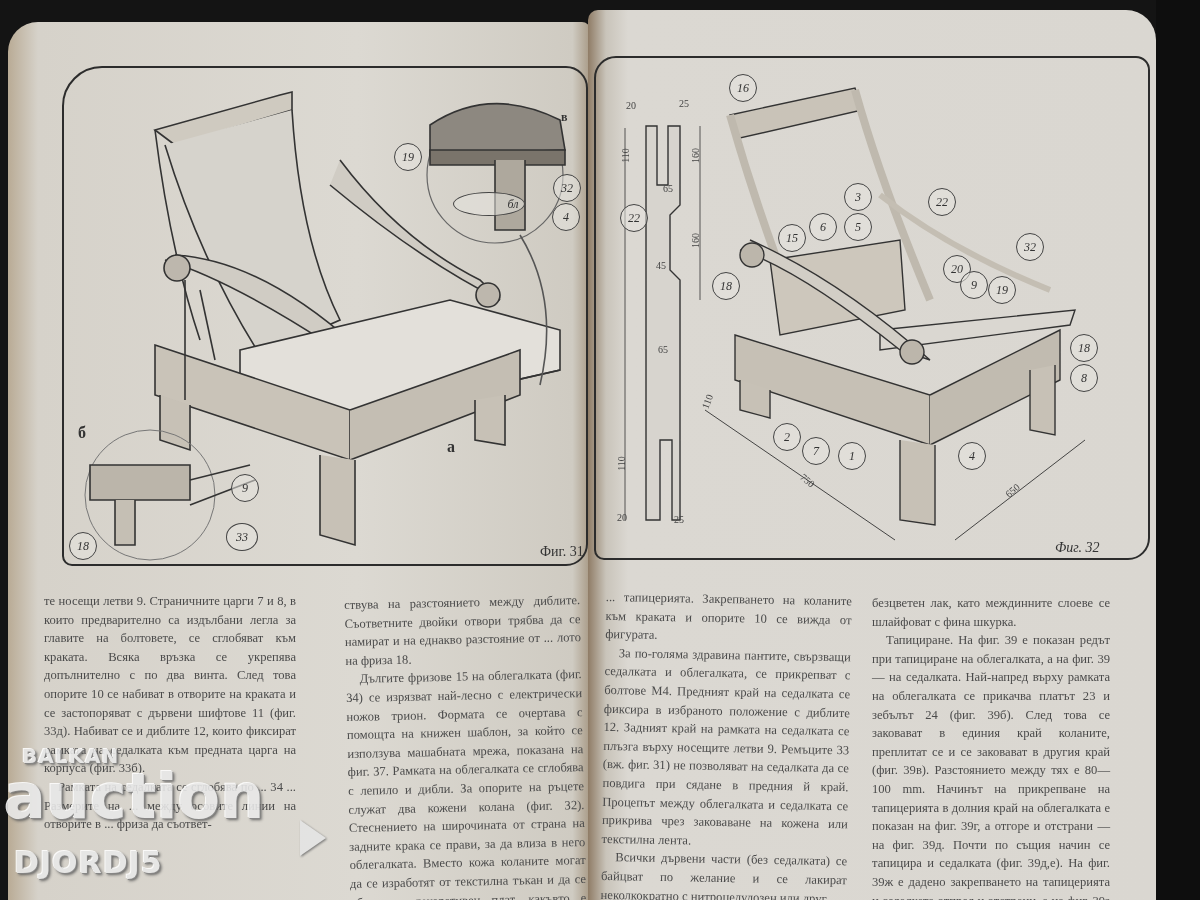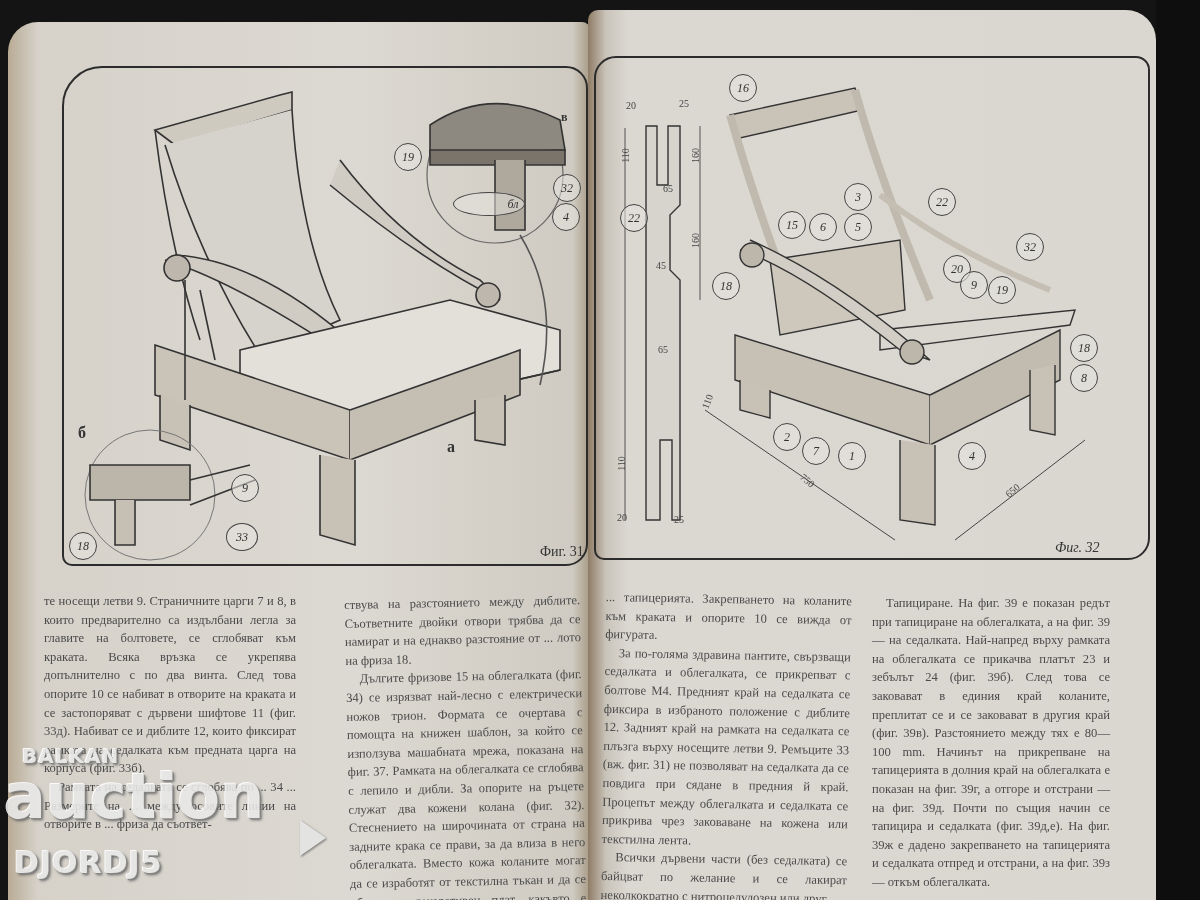--- a/index.html
+++ b/index.html
@@ -139,21 +139,21 @@
 <div class="dim" style="left:658px;top:344px;">65</div>
 <div class="dim" style="left:700px;top:396px;transform:rotate(-70deg);">110</div>
 <div class="dim" style="left:614px;top:458px;transform:rotate(-90deg);">110</div>
 <div class="dim" style="left:617px;top:512px;">20</div>
 <div class="dim" style="left:674px;top:514px;">25</div>
 <div class="dim" style="left:800px;top:475px;transform:rotate(40deg);">750</div>
 <div class="dim" style="left:1005px;top:485px;transform:rotate(-40deg);">650</div>
 
 <div class="callout" style="left:729px;top:74px;">16</div>
 <div class="callout" style="left:620px;top:204px;">22</div>
-<div class="callout" style="left:778px;top:211px;">15</div>
+<div class="callout" style="left:778px;top:224px;">15</div>
 <div class="callout" style="left:809px;top:213px;">6</div>
 <div class="callout" style="left:844px;top:183px;">3</div>
 <div class="callout" style="left:844px;top:213px;">5</div>
 <div class="callout" style="left:928px;top:188px;">22</div>
 <div class="callout" style="left:1016px;top:233px;">32</div>
 <div class="callout" style="left:712px;top:272px;">18</div>
 <div class="callout" style="left:943px;top:255px;">20</div>
 <div class="callout" style="left:960px;top:271px;">9</div>
 <div class="callout" style="left:988px;top:276px;">19</div>
 <div class="callout" style="left:1070px;top:334px;">18</div>
@@ -163,20 +163,21 @@
 <div class="callout" style="left:838px;top:442px;">1</div>
 <div class="callout" style="left:958px;top:442px;">4</div>
 <div class="figlabel" style="left:1055px;top:540px;font-style:italic;">Фиг. 32</div>
 
 <div class="col" style="left:606px;top:588px;width:246px;transform:rotate(1deg);transform-origin:left top;">
   <p class="nop">... тапицерията. Закрепването на коланите към краката и опорите 10 се вижда от фигурата.</p>
   <p>За по-голяма здравина пантите, свързващи седалката и облегалката, се прикрепват с болтове М4. Предният край на седалката се фиксира в избраното положение с диблите 12. Задният край на рамката на седалката се плъзга върху носещите летви 9. Ремъците 33 (вж. фиг. 31) не позволяват на седалката да се повдига при сядане в предния й край. Процепът между облегалката и седалката се прикрива чрез заковаване на кожена или текстилна лента.</p>
   <p>Всички дървени части (без седалката) се байцват по желание и се лакират неколкократно с нитроцелулозен или друг</p>
 </div>
 <div class="col" style="left:872px;top:594px;width:238px;">
+  <p class="nop">безцветен лак, като междинните слоеве се шлайфоват с фина шкурка.</p>
   <p>Тапициране. На фиг. 39 е показан редът при тапициране на облегалката, а на фиг. 39 — на седалката. Най-напред върху рамката на облегалката се прикачва платът 23 и зебълът 24 (фиг. 39б). След това се заковават в единия край коланите, преплитат се и се заковават в другия край (фиг. 39в). Разстоянието между тях е 80—100 mm. Начинът на прикрепване на тапицерията в долния край на облегалката е показан на фиг. 39г, а отгоре и отстрани — на фиг. 39д. Почти по същия начин се тапицира и седалката (фиг. 39д,е). На фиг. 39ж е дадено закрепването на тапицерията и седалката отпред и отстрани, а на фиг. 39з — откъм облегалката.</p>
 </div>
 <div class="pagenum" style="left:1106px;top:915px;">27</div>
 
 <div class="wm balkan">BALKAN</div>
 <div class="wm auction">auction</div>
 <div class="wm djordj">DJORDJ5</div>
 <div class="wm-arrow"></div>
 
 </body></html>

